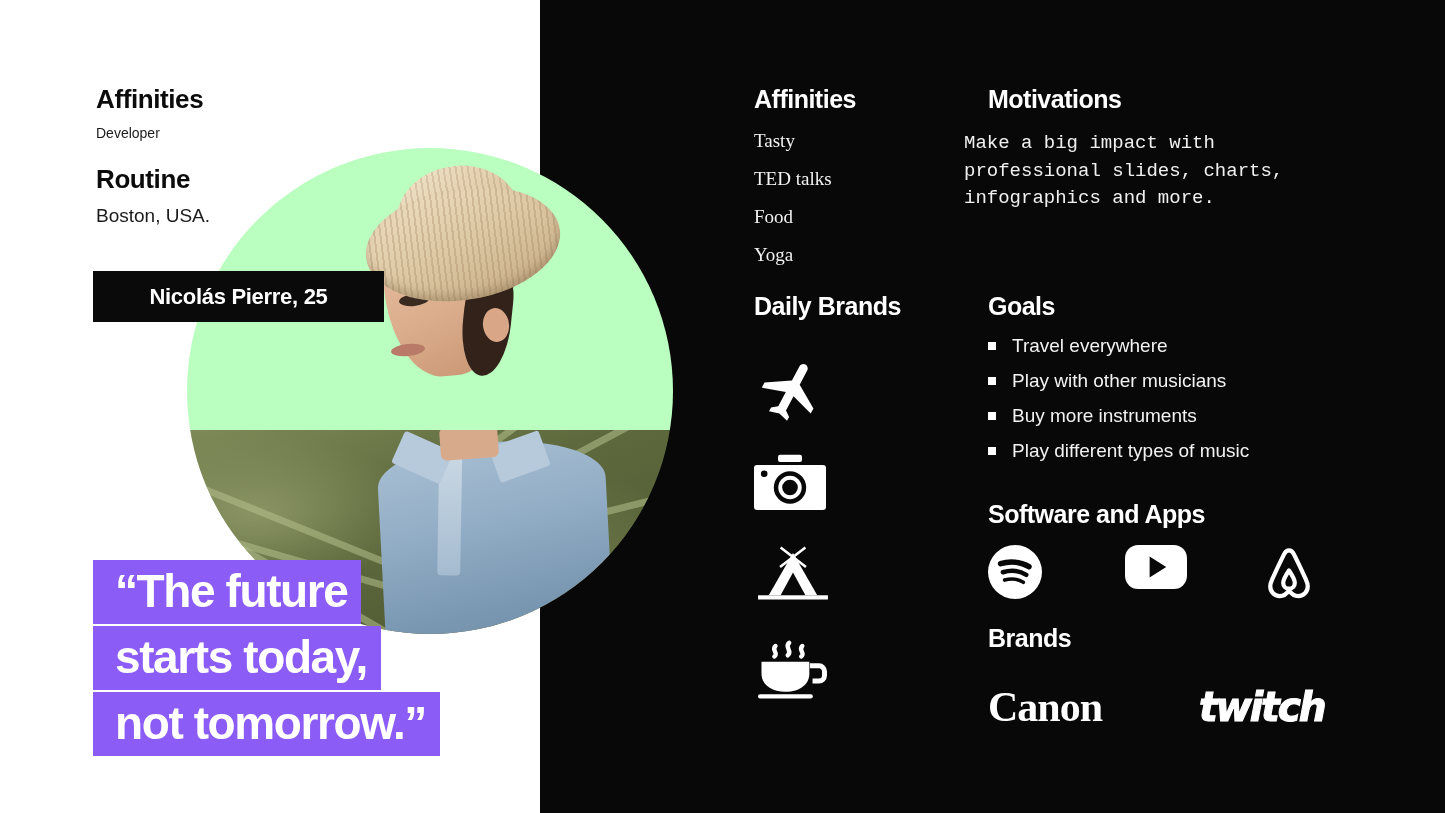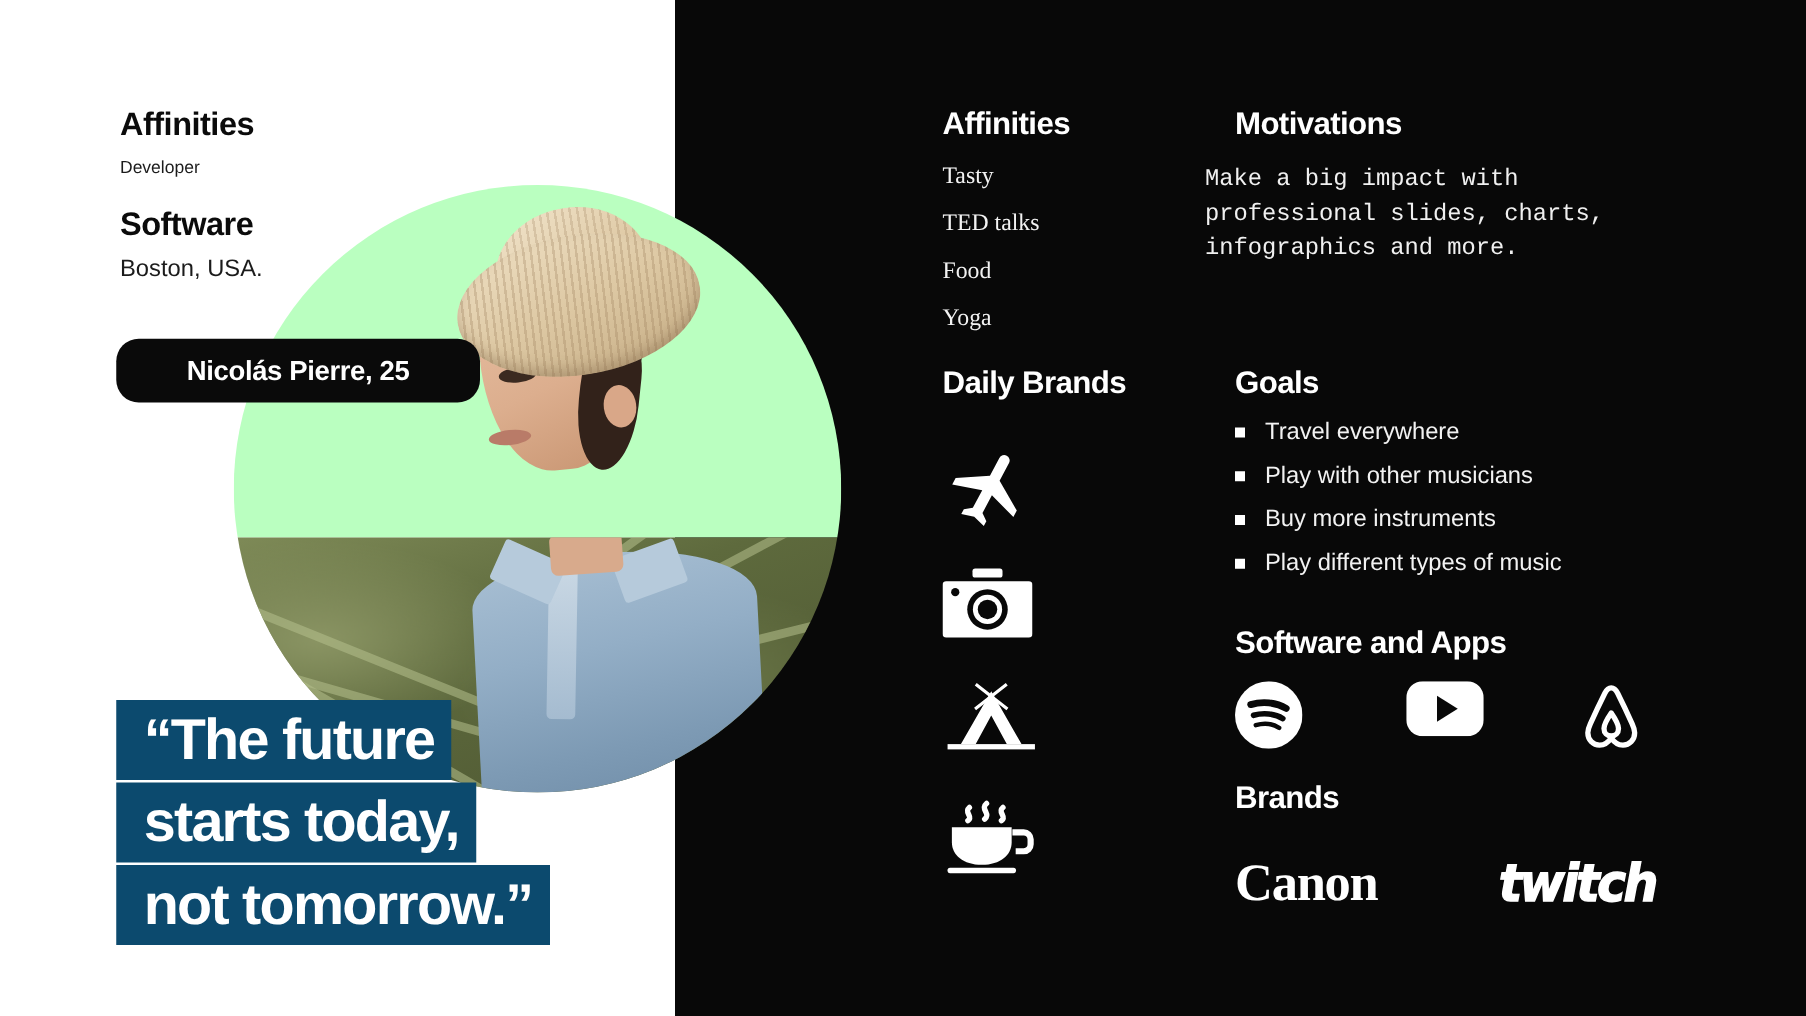--- a/index.html
+++ b/index.html
@@ -116,27 +116,26 @@
   }
   .occupation-h { position:absolute; left:96px; top:84px; font-size:26px; }
   .occupation-v { position:absolute; left:96px; top:125px; font-size:14px; color:#1b1b1b; }
   .location-h   { position:absolute; left:96px; top:164px; font-size:26px; }
   .location-v   { position:absolute; left:96px; top:205px; font-size:19px; color:#1b1b1b; }
 
   .name-bar {
     position:absolute; left:93px; top:271px; width:291px; height:51px;
     background:#0a0a0a; display:flex; align-items:center; justify-content:center;
     z-index:5;
-    border-radius:18px;
   }
   .name-bar span { color:#fff; font-size:22px; font-weight:700; letter-spacing:-.3px; }
 
   .quote { position:absolute; left:93px; top:560px; z-index:6; }
   .qline {
-    background:#0c4a6e; color:#ffffff; display:inline-block;
+    background:#8b5cf6; color:#ffffff; display:inline-block;
     font-size:46px; font-weight:700; letter-spacing:-1.4px; line-height:1;
     padding:8px 14px 10px 22px; margin-bottom:2px; white-space:nowrap;
   }
   .qrow { display:block; }
 
   .sec-h {
     color:#ffffff; font-weight:700; font-size:25px; letter-spacing:-.5px;
   }
   .aff-h  { position:absolute; left:754px; top:85px; }
   .mot-h  { position:absolute; left:988px; top:85px; }
@@ -222,21 +221,21 @@
     <div class="brow"></div>
     <div class="eye"></div>
     <div class="lips"></div>
     <div class="ear"></div>
     <div class="hat-crown"></div>
     <div class="hat"></div>
   </div>
 
   <div class="h-bold occupation-h">Affinities</div>
   <div class="occupation-v">Developer</div>
-  <div class="h-bold location-h">Software</div>
+  <div class="h-bold location-h">Routine</div>
   <div class="location-v">Boston, USA.</div>
 
   <div class="name-bar">
     <span>Nicolás Pierre, 25</span>
   </div>
 
   <div class="quote">
     <div class="qrow"><span class="qline">“The future</span></div>
     <div class="qrow"><span class="qline">starts today,</span></div>
     <div class="qrow"><span class="qline">not tomorrow.”</span></div>

